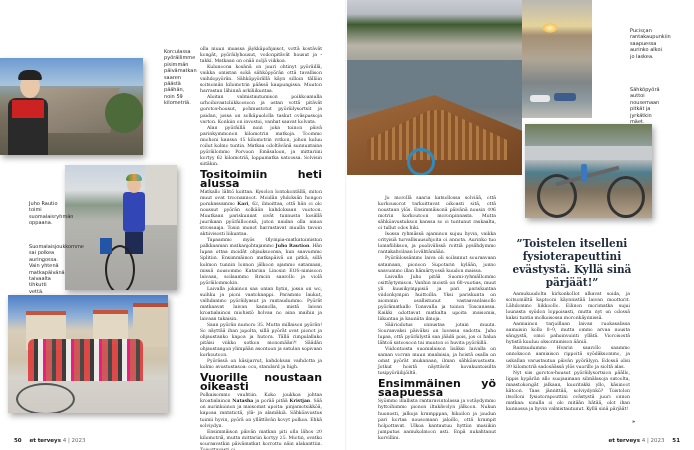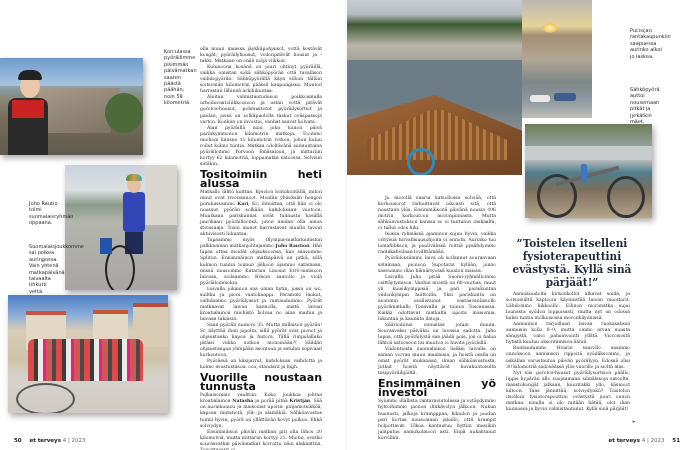--- a/index.html
+++ b/index.html
@@ -61,21 +61,21 @@
   <p class="noind">olla muun muassa jäykkäpohjaiset, vettä kestävät kengät, pyöräilyhousut, vedenpitävät housut ja -takki. Matkaan on enää neljä viikkoa.</p>
   <p>Kuluneena kesänä en juuri ehtinyt pyöräillä, vaikka omistan sekä sähköpyörän että tavallisen vaihdepyörän. Sähköpyörällä käyn silloin tällöin seitsemän kilometrin päässä kaupungissa. Muuten harrastan lähinnä arkiliikuntaa.</p>
   <p>Aloitan valmistautumisen poikkeamalla urheiluvaateliikkeeseen ja ostan vettä pitävät goretex-housut, pehmustetut pyöräilysortsit ja paidan, jossa on selkäpuolella taskut eväspusseja varten. Kenkiin en investoi, vanhat saavat kelvata.</p>
   <p>Alan pyöräillä noin joka toinen päivä parinkymmenen kilometrin matkoja. Teemme mieheni kanssa 45 kilometrin retken, johon kuluu reilut kolme tuntia. Matkaa edeltävänä sunnuntaina pyöräilemme Porvoon Emäsaloon, ja mittariini kertyy 62 kilometriä, loppumatka sateessa. Selvisin siitäkin.</p>
   <h3>Tositoimiin heti alussa</h3>
   <p class="noind rich">Matkalle lähtö koittaa. Kyselen lentokentällä, miten muut ovat treenanneet. Meidän yhdeksän hengen porukassamme <b>Kari</b>, 62, ilmoittaa, että hän ei ole noussut pyörän selkään kahdeksaan vuoteen. Muutkaan pariskunnat eivät tunnusta kesällä juurikaan pyöräilleensä, joten naidan olla ainoa stressaaja. Tosin monet harrastavat muulla tavoin aktiivisesti liikuntaa.</p>
   <p class="rich">Tapaamme myös Olympia-matkatoimiston palkkaaman matkanjohtajamme <b>Juho Raution</b>. Hän lupaa ottaa meidät ohjaukseensa, kun saavumme Splitiin. Ensimmäinen matkapäivä on pitkä, sillä kolmen tunnin lennon jälkeen ajamme satamaan, missä nousemme Katarina Linesin EOS-nimiseen laivaan, seilaamme Bracin saarelle ja vielä pyöräilemmekin.</p>
   <p>Laivalla jokainen saa oman hytin, jossa on wc, suihku ja pieni vaatekaappi. Paramme laukut, valhdamme pyöräilyasut ja rantaudumme. Pyörät matkaavat laivan kannella, mistä laivan kroatialainen miehistö helvaa ne aina maihin ja laivaan takaisin.</p>
   <p>Saan pyörän numero 35. Mutta millaisen pyörän! Se näyttää ihan jopolta, sillä pyörät ovat pienet ja ohjaustanko kapea ja hutera. Tällä rimpulallako pitäisi viikko sotkea menemään?! Säädän ohjaustangon ylimpään asentoon ja satulan sopivaan korkeuteen.</p>
   <p>Pyörässä on käsijarrut, kahdeksan vaihdetta ja kolme avustustasoa: eco, standard ja high.</p>
-  <h3>Vuorille noustaan tunnusta</h3>
+  <h3>Vuorille noustaan oikeasti</h3>
   <p class="noind rich">Polkaisemme vauhtiin. Koko joukkoa johtaa kroatialainen <b>Natasha</b> ja perää pitää <b>Kristjan</b>. Sää on aurinkoinen ja maisemat upeita: pinjametsikköä, kapeaa rantatietä, ylä- ja alamäkiä. Sähköavustus toimii hyvin, pyörä on yllättävän kevyt polkea. Ehkä selviydyn.</p>
   <p>Ensimmäisen päivän matkan piti olla lähes 20 kilometriä, mutta mittariin kertyy 25. Mietin, ovatko seuraavatkin päivämatkat kerrottu näin alakanttiin. Toivottavasti ei.</p>
 </div>
 
 <div class="photo" style="left:347px;top:0;width:175px;height:175px;box-shadow:none;background:linear-gradient(180deg,#c9ccd2 0%,#b7bcc2 8%,#3f5b33 14%,#b9b4a8 26%,#8b8f89 45%,#6c7a82 60%,#b9b6ae 100%);">
   <div class="abs" style="left:0;top:60px;width:175px;height:45px;background:#6c7d87;"></div>
   <div class="abs" style="left:0;top:95px;width:175px;height:85px;background:linear-gradient(160deg,#a26a3a,#6e4121);clip-path:polygon(0 30%,50% 0,100% 42%,100% 100%,0 100%);"></div>
   <div class="abs" style="left:20px;top:110px;width:140px;height:50px;background:repeating-linear-gradient(90deg,#8b5529 0 4px,#b07a44 4px 7px);clip-path:polygon(0 60%,45% 0,55% 0,100% 60%,100% 100%,0 100%);"></div>
   <div class="abs" style="left:60px;top:148px;width:22px;height:22px;border:3px solid #2e8bc0;border-radius:50%;"></div>
 </div>
@@ -97,21 +97,21 @@
 <div class="caption" style="left:630px;top:27px;width:34px;">Pucisçan rantakaupunkiin saapuessa aurinko alkoi jo laskea.</div>
 <div class="caption" style="left:630px;top:86px;width:30px;">Sähköpyörä auttoi nousemaan pitkät ja jyrkätkin mäet.</div>
 
 <div class="col" style="left:378px;top:195px;width:118px;">
   <p>Jo merellä saaria katsellessa selviää, että korkeuserot tarkoittavat oikeasti sitä, että noustaan ylös. Ensimmäisenä päivänä nousin 406 metrin korkeuteen merenpinnasta. Mutta sähköavustuksen kanssa se ei tuntunut raskaalta, ei tullut edes hiki.</p>
   <p>Isossa ryhmässä ajaminen sujuu hyvin, vaikka erityisiä turvallisuusohjeita ei anneta. Aurinko tuo lomafiiliksen, ja puolivälissä reittiä pysähdymme rantakahvilaan levähtämään.</p>
   <p>Pyöräilessämme laiva oli seilannut seuraavaan satamaan, pieneen Supetarin kylään, jonne saavumme illan hämärtyessä kuuden maissa.</p>
   <p>Laivalla Juho pitää Suomi-ryhmällemme esittäytymisen. Vanhin meistä on 68-vuotias, muut yli kuusikymppisiä ja pari pariskuntaa viidenkympin huitteilla. Yksi pariskunta on aiemmin osallistunut vastaavanlaiselle pyörämatkalle Tonavalla ja toinen Toscanassa. Kaikki odottavat matkalta upeita maisemia, liikuntaa ja kauniita ilmoja.</p>
   <p>Sääriedotus ennustaa jotain muuta. Seuraavaksi päiväksi on luvassa sadetta. Juho lupaa, että pyöräilystä saa jäädä pois, jos ei halua lähteä sateeseen tai muuten ei huvita pyöräillä.</p>
   <p>Viidentoista suomalaisen lisäksi laivalla on saman verran muun maalaisia, ja heistä osalla on omat pyörät mukanaan, ilman sähköavustusta. Jotkut heistä näyttävät kovakuntoisilta tosipyöräilijöiltä.</p>
-  <h3>Ensimmäinen yö investoi</h3>
+  <h3>Ensimmäinen yö saapuessa</h3>
   <p class="noind">Syömme illallista rantaravintolassa ja vetäydymme hytteihimme pienen iltakävelyn jälkeen. Nukun huonosti, jalkoja krampppaa, hikoilen ja joudun pari kertaa nousemaan jaloille, että krampit helpottavat. Ulkoa kantautuu hyttiin musiikin jumputus aamukolmeen asti. Enpä nukahtanut korvillini.</p>
 </div>
 
 <div class="quote" style="left:502px;top:237px;width:140px;">”Toistelen itselleni fysioterapeuttini evästystä. Kyllä sinä pärjäät!”</div>
 
 <div class="col" style="left:506px;top:291px;width:124px;">
   <p>Aamukuudelta kirkonkellot alkavat soida, ja seitsemältä kapteeni käynnistää laivan moottorit. Lähdemme liikkeelle. Eilinen merimatka sujui lounasta syöden leppoisasti, mutta nyt on edessä kaksi tuntia melkoisessa merenkäynnissä.</p>
   <p>Aamiainen tarjoillaan laivan ruokasalissa aamuisin kello 8–9, mutta emme arvaa nousta sängystä, emei pahoinvointi yllätä. Viereisestä hytistä kuuluu oksentamisen ääniä.</p>
   <p>Rantaudumme Hvarin saarelle saamme onnekseen aamiaisen rippeitä syödäksemme, ja uskallan varustautua päivän pyörälyyn. Edessä olisi 30 kilometriä sadesäässä ylös vuorille ja sieltä alas.</p>
   <p>Nyt siis goretex-housut pyöräilysortsien päälle, lippis kypärän alle suojaamaan silmälaseja sateelta, maastokengät jalkaan, kuoritakki ylle, käsineet käteen. Taas jännittää, selviydynkö? Toistelen itselleni fysioterapeuttini evästystä juuri ennen matkaa: sinulla ei ole mitään hätää, olet ihan kunnossa ja hyvin valmistautunut. Kyllä sinä pärjäät!</p>

